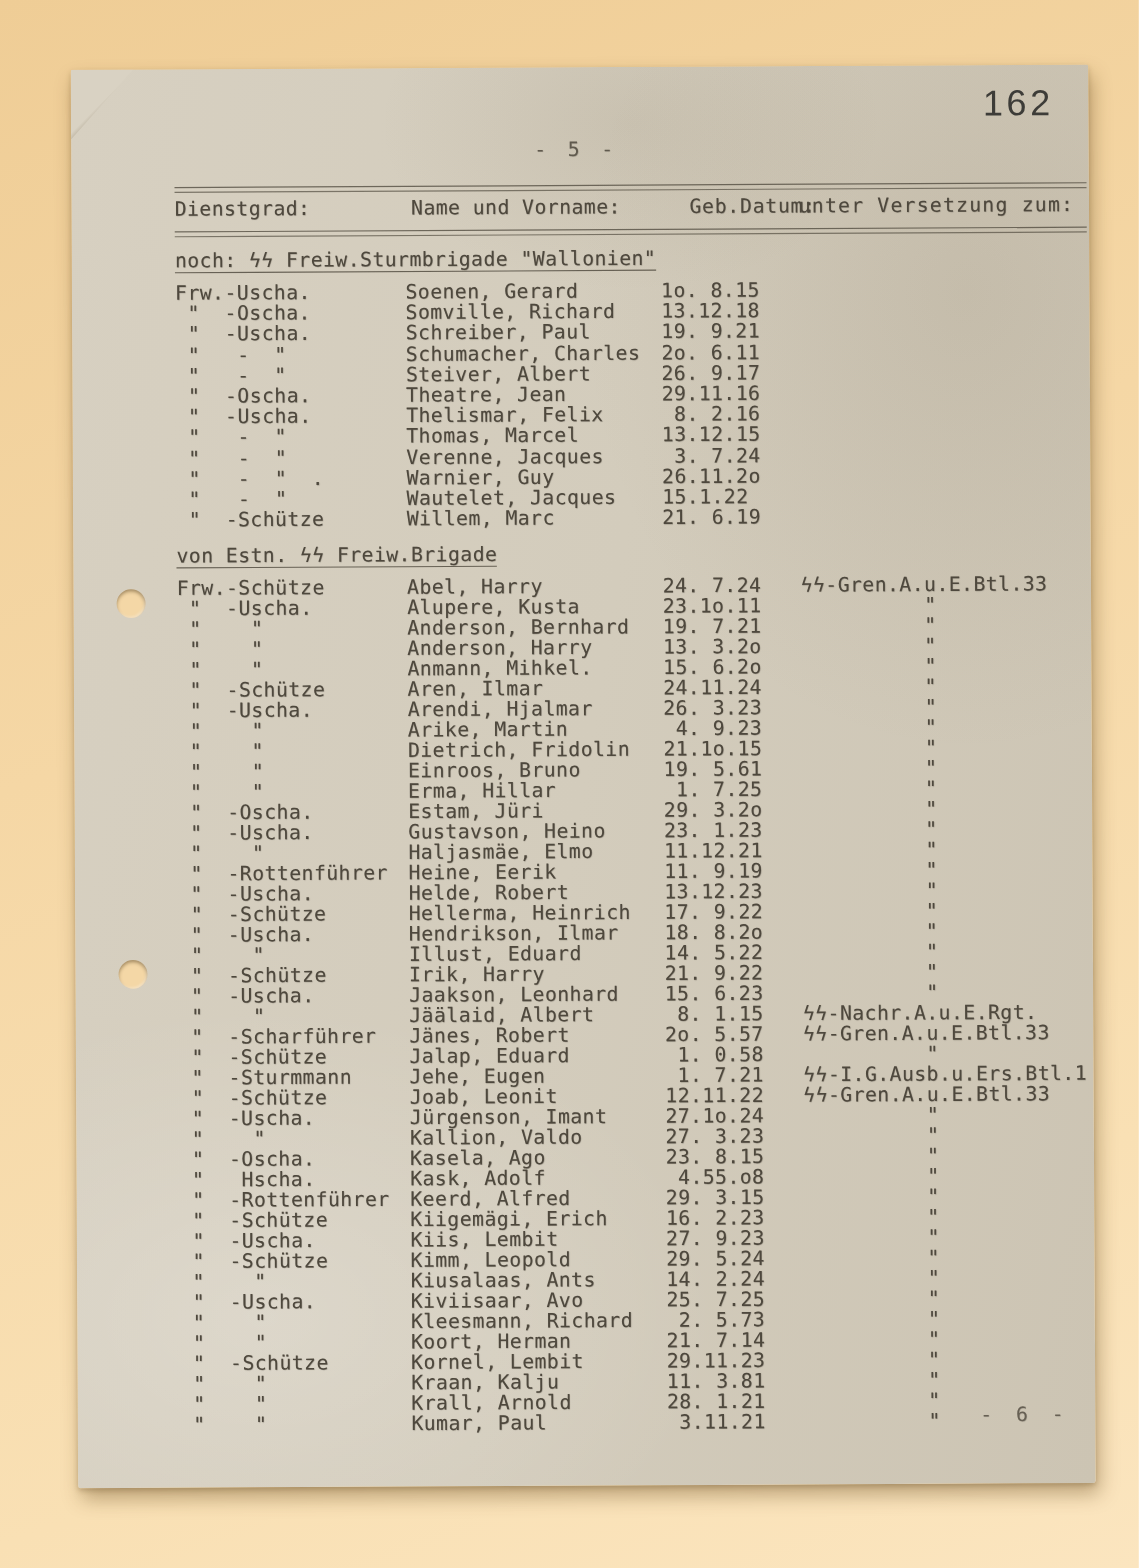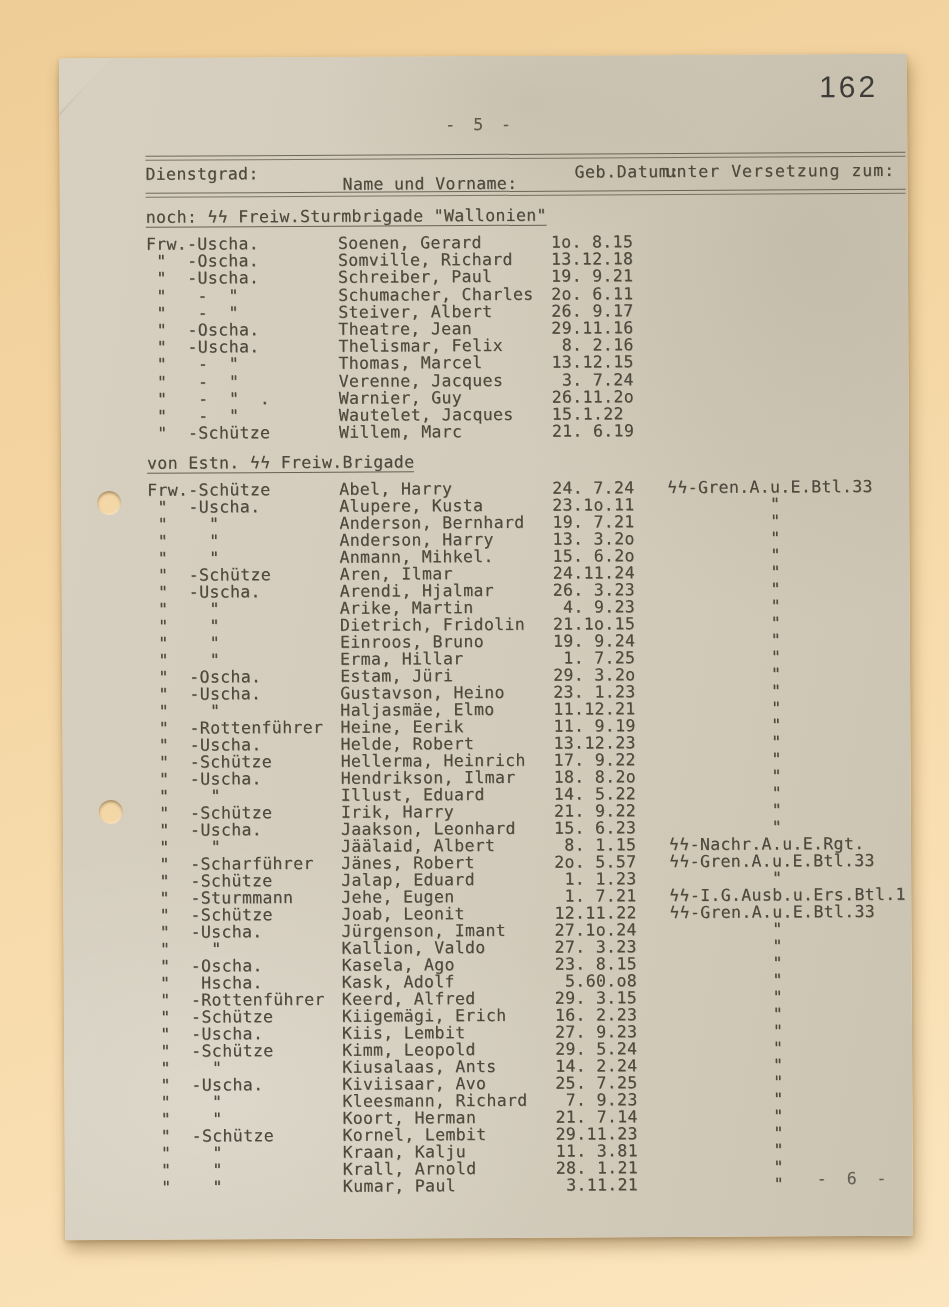--- a/index.html
+++ b/index.html
@@ -60,21 +60,21 @@
   .rule {
     position: absolute; left: 86px; width: 760px; height: 3px;
     border-top: 1.5px solid rgba(84,78,66,0.80);
     border-bottom: 1.5px solid rgba(84,78,66,0.70);
   }
   .rule.top { top: 98px; }
   .rule.bottom { top: 135px; }
 
   .col-head { position: absolute; top: 108px; }
   .col-head.c0 { left: 86px; }
-  .col-head.c1 { left: 283px; margin-top: 11px; }
+  .col-head.c1 { left: 283px; }
   .col-head.c2 { left: 515px; letter-spacing: 0.6px; }
   .col-head.c3 { left: 606px; letter-spacing: 1.0px; }
 
   .section-heading {
     position: absolute; left: 86px;
     border-bottom: 1.6px solid rgba(84,78,66,0.85);
     padding-bottom: 1px;
   }
   .section-heading.s0 { top: 151px; }
   .section-heading.s1 { top: 397px; }
@@ -233,21 +233,21 @@
       </div>
       <div class="row" style="top: 560px;">
         <span class="cell mono ink rank"> "    "</span>
         <span class="cell mono ink name">Dietrich, Fridolin</span>
         <span class="cell mono ink date">21.1o.15</span>
         <span class="cell mono ink unit">          "</span>
       </div>
       <div class="row" style="top: 577px;">
         <span class="cell mono ink rank"> "    "</span>
         <span class="cell mono ink name">Einroos, Bruno</span>
-        <span class="cell mono ink date">19. 9.24</span>
+        <span class="cell mono ink date">19. 5.61</span>
         <span class="cell mono ink unit">          "</span>
       </div>
       <div class="row" style="top: 594px;">
         <span class="cell mono ink rank"> "    "</span>
         <span class="cell mono ink name">Erma, Hillar</span>
         <span class="cell mono ink date"> 1. 7.25</span>
         <span class="cell mono ink unit">          "</span>
       </div>
       <div class="row" style="top: 611px;">
         <span class="cell mono ink rank"> "  -Oscha.</span>
@@ -317,21 +317,21 @@
       </div>
       <div class="row" style="top: 798px;">
         <span class="cell mono ink rank"> "  -Scharführer</span>
         <span class="cell mono ink name">Jänes, Robert</span>
         <span class="cell mono ink date">2o. 5.57</span>
         <span class="cell mono ink unit">ϟϟ-Gren.A.u.E.Btl.33</span>
       </div>
       <div class="row" style="top: 815px;">
         <span class="cell mono ink rank"> "  -Schütze</span>
         <span class="cell mono ink name">Jalap, Eduard</span>
-        <span class="cell mono ink date"> 1. 1.23</span>
+        <span class="cell mono ink date"> 1. 0.58</span>
         <span class="cell mono ink unit">          "</span>
       </div>
       <div class="row" style="top: 832px;">
         <span class="cell mono ink rank"> "  -Sturmmann</span>
         <span class="cell mono ink name">Jehe, Eugen</span>
         <span class="cell mono ink date"> 1. 7.21</span>
         <span class="cell mono ink unit">ϟϟ-I.G.Ausb.u.Ers.Btl.1</span>
       </div>
       <div class="row" style="top: 849px;">
         <span class="cell mono ink rank"> "  -Schütze</span>
@@ -353,21 +353,21 @@
       </div>
       <div class="row" style="top: 900px;">
         <span class="cell mono ink rank"> "  -Oscha.</span>
         <span class="cell mono ink name">Kasela, Ago</span>
         <span class="cell mono ink date">23. 8.15</span>
         <span class="cell mono ink unit">          "</span>
       </div>
       <div class="row" style="top: 917px;">
         <span class="cell mono ink rank"> "   Hscha.</span>
         <span class="cell mono ink name">Kask, Adolf</span>
-        <span class="cell mono ink date"> 5.60.o8</span>
+        <span class="cell mono ink date"> 4.55.o8</span>
         <span class="cell mono ink unit">          "</span>
       </div>
       <div class="row" style="top: 934px;">
         <span class="cell mono ink rank"> "  -Rottenführer</span>
         <span class="cell mono ink name">Keerd, Alfred</span>
         <span class="cell mono ink date">29. 3.15</span>
         <span class="cell mono ink unit">          "</span>
       </div>
       <div class="row" style="top: 951px;">
         <span class="cell mono ink rank"> "  -Schütze</span>
@@ -395,21 +395,21 @@
       </div>
       <div class="row" style="top: 1019px;">
         <span class="cell mono ink rank"> "  -Uscha.</span>
         <span class="cell mono ink name">Kiviisaar, Avo</span>
         <span class="cell mono ink date">25. 7.25</span>
         <span class="cell mono ink unit">          "</span>
       </div>
       <div class="row" style="top: 1036px;">
         <span class="cell mono ink rank"> "    "</span>
         <span class="cell mono ink name">Kleesmann, Richard</span>
-        <span class="cell mono ink date"> 7. 9.23</span>
+        <span class="cell mono ink date"> 2. 5.73</span>
         <span class="cell mono ink unit">          "</span>
       </div>
       <div class="row" style="top: 1053px;">
         <span class="cell mono ink rank"> "    "</span>
         <span class="cell mono ink name">Koort, Herman</span>
         <span class="cell mono ink date">21. 7.14</span>
         <span class="cell mono ink unit">          "</span>
       </div>
       <div class="row" style="top: 1070px;">
         <span class="cell mono ink rank"> "  -Schütze</span>

